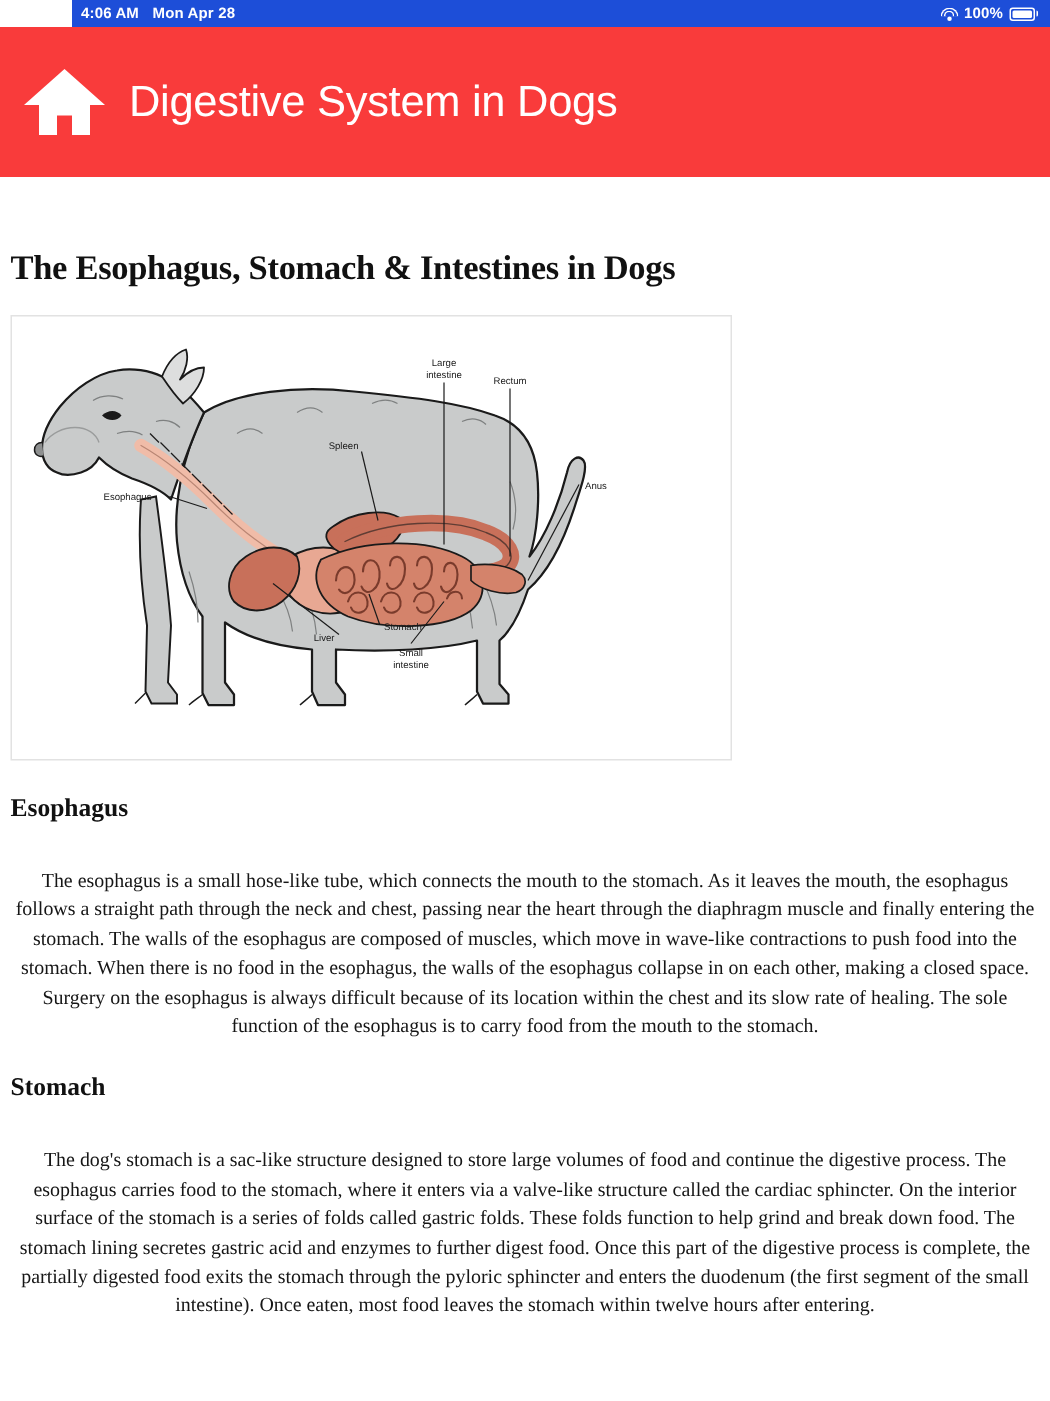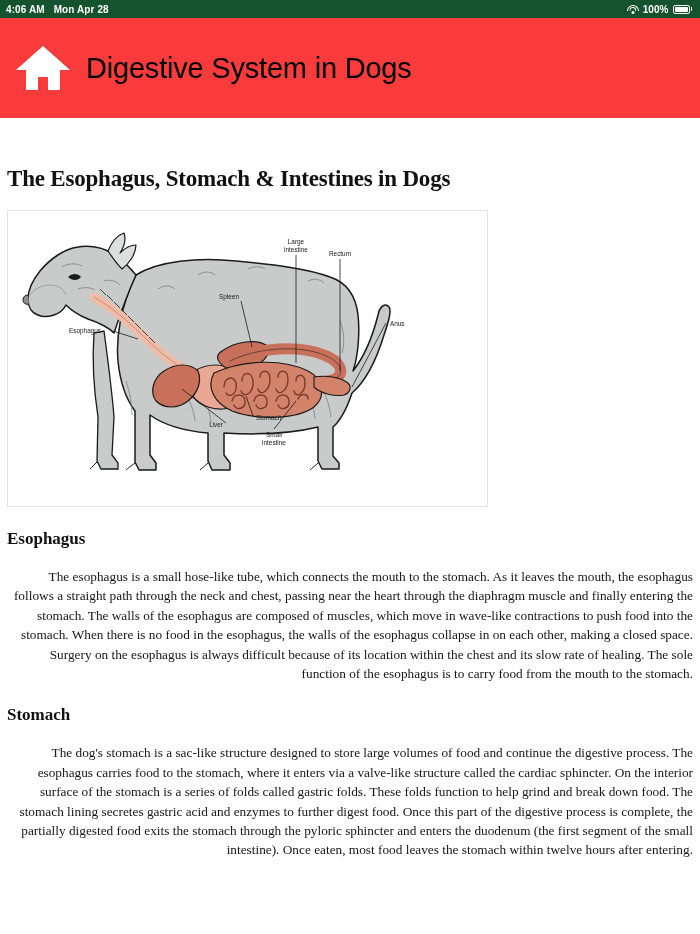--- a/index.html
+++ b/index.html
@@ -5,25 +5,25 @@
   * { margin:0; padding:0; box-sizing:border-box; }
   html,body { width:700px; height:934px; }
   body {
     background:#ffffff;
     font-family:"Liberation Serif", serif;
     overflow:hidden;
   }
 
   
   .statusbar{
-    height:18px; background:#14532d; color:#ffffff;
+    height:18px; background:#1d4ed8; color:#ffffff;
     display:flex; align-items:center; justify-content:space-between;
     padding:0 8px 0 6px;
     font-family:"Liberation Sans", sans-serif;
-    font-size:10px; font-weight:bold; letter-spacing:.1px;
+    font-size:10px; font-weight:bold; letter-spacing:.1px;margin-left:48px;
   }
   .sb-left{ display:flex; align-items:center; gap:9px; }
   .sb-right{ display:flex; align-items:center; gap:4px; }
 
   .wifi-icon{ display:inline-block; width:12px; height:9px; position:relative; }
   .wifi-icon i{
     position:absolute; left:50%; border:1.4px solid #fff; border-bottom:none;
     border-radius:50% 50% 0 0 / 100% 100% 0 0; transform:translateX(-50%);
   }
   .wifi-icon i:nth-child(1){ top:0px; width:12px; height:6px; }
@@ -44,41 +44,41 @@
     height:100px; background:#F93B3B;
     display:flex; align-items:center; position:relative;
   }
   .home-btn{
     width:86px; height:100%;
     display:flex; align-items:center; justify-content:center;
     cursor:pointer;
   }
   .home-icon{ display:block; }
   .appbar-title{
-    color:#000000;
+    color:#ffffff;
     font-family:"Liberation Sans", sans-serif;
     font-size:29px; font-weight:400; letter-spacing:-0.2px;
     white-space:nowrap;
   }
 
   
   .content{ padding:0 7px; background:#fff; }
   .page-title{
     font-size:23px; font-weight:bold; color:#111;
     margin-top:48px; letter-spacing:-0.2px;
   }
   .lede{
     font-size:13.3px; color:#161616; margin-top:26px; line-height:1.25;
   }
   .section-h{
     font-size:17px; font-weight:bold; color:#111; margin-top:22px;
   }
   .para{
-    font-size:13.3px; color:#161616; margin-top:18px; line-height:1.46;
-    text-align:right;
+    font-size:13.3px; color:#161616; margin-top:28px; line-height:1.46;
+    text-align:center;
   }
 
   
   .figure{
     margin-top:18px; width:481px; height:297px;
     border:1px solid #E2E2E2; background:#fff;
     position:relative; overflow:hidden;
   }
   .figure svg{ display:block; }
   .lbl{

